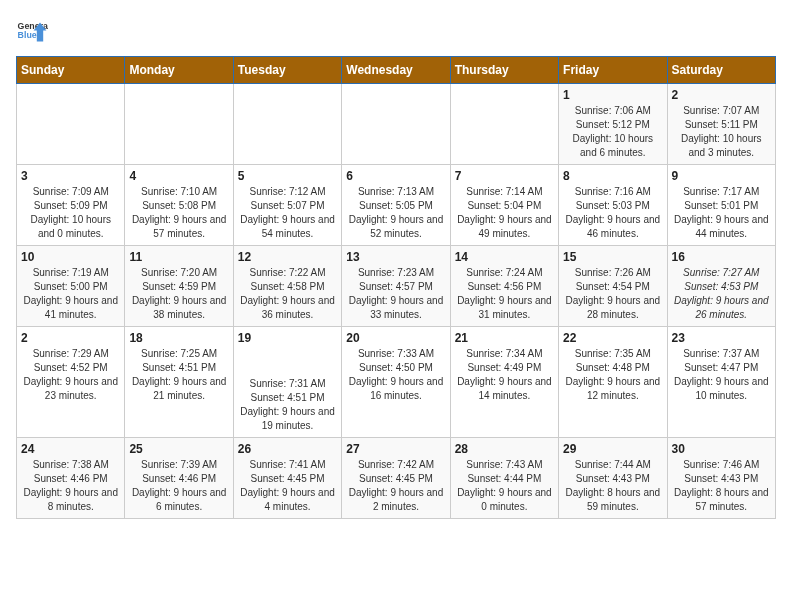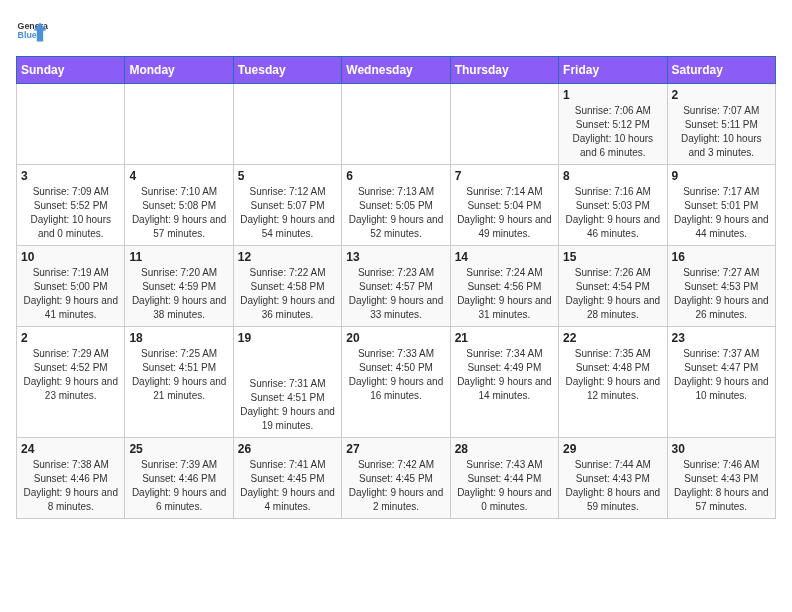--- a/index.html
+++ b/index.html
@@ -37,21 +37,21 @@
       font-size: 14px;
       font-weight: normal;
       color: #555;
     }
     table {
       width: 100%;
       border-collapse: collapse;
       font-size: 11px;
     }
     thead tr th {
-      background-color: #8b5cf6;
+      background-color: #a16207;
       color: #fff;
       padding: 6px 4px;
       text-align: left;
       font-size: 12px;
       border: 1px solid #2a6cb1;
     }
     tbody tr td {
       border: 1px solid #ccc;
       vertical-align: top;
       padding: 4px;
@@ -125,21 +125,21 @@
           <div class="day-number">2</div>
           <div class="day-info" style="white-space: pre-line;">Sunrise: 7:07 AM
 Sunset: 5:11 PM
 Daylight: 10 hours and 3 minutes.</div>
         </td>
       </tr>
       <tr>
         <td>
           <div class="day-number">3</div>
           <div class="day-info" style="white-space: pre-line;">Sunrise: 7:09 AM
-Sunset: 5:52 PM
+Sunset: 5:09 PM
 Daylight: 10 hours and 0 minutes.</div>
         </td>
         <td>
           <div class="day-number">4</div>
           <div class="day-info" style="white-space: pre-line;">Sunrise: 7:10 AM
 Sunset: 5:08 PM
 Daylight: 9 hours and 57 minutes.</div>
         </td>
         <td>
           <div class="day-number">5</div>
@@ -204,21 +204,21 @@
 Daylight: 9 hours and 31 minutes.</div>
         </td>
         <td>
           <div class="day-number">15</div>
           <div class="day-info" style="white-space: pre-line;">Sunrise: 7:26 AM
 Sunset: 4:54 PM
 Daylight: 9 hours and 28 minutes.</div>
         </td>
         <td>
           <div class="day-number">16</div>
-          <div class="day-info" style="white-space: pre-line;">Sunrise: 7:27 AM
+          <div class="day-info" style="white-space: pre-line; font-style: italic;">Sunrise: 7:27 AM
 Sunset: 4:53 PM
 Daylight: 9 hours and 26 minutes.</div>
         </td>
       </tr>
       <tr>
         <td>
           <div class="day-number">2</div>
           <div class="day-info" style="white-space: pre-line;">Sunrise: 7:29 AM
 Sunset: 4:52 PM
 Daylight: 9 hours and 23 minutes.</div>

